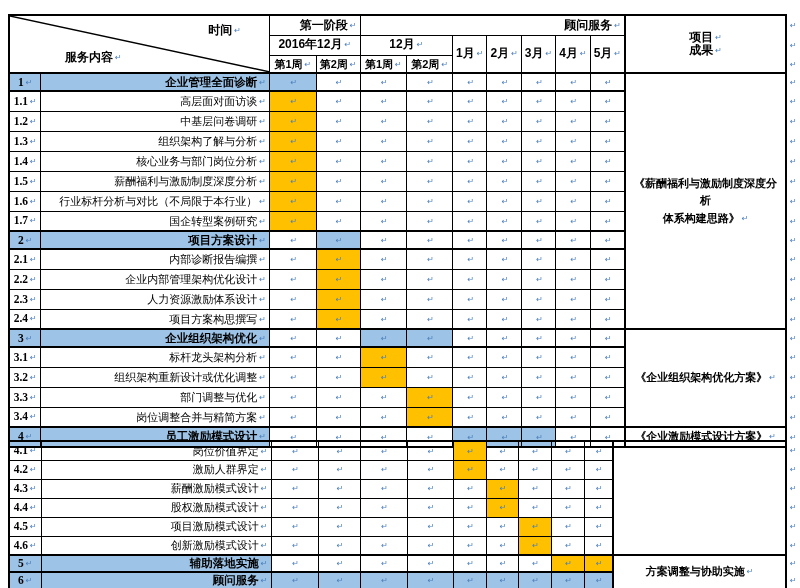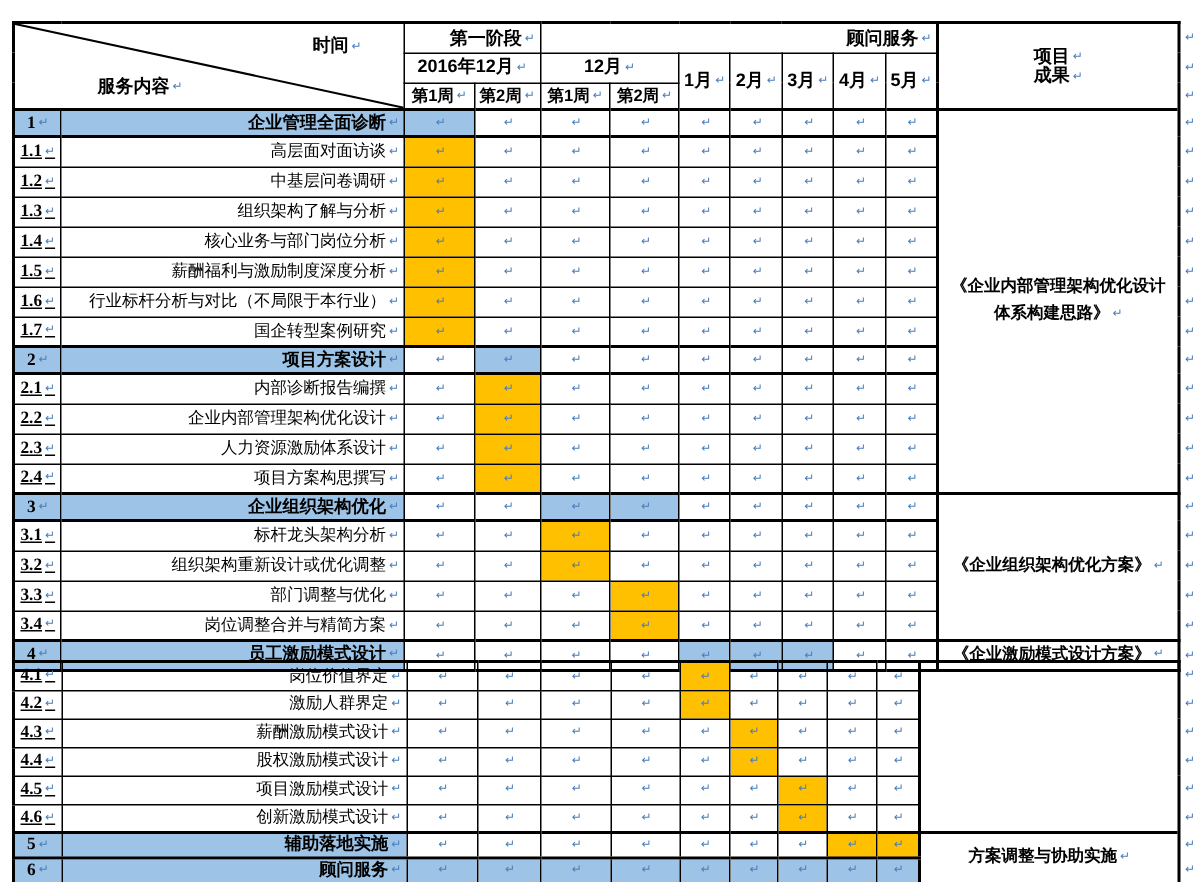--- a/index.html
+++ b/index.html
@@ -28,21 +28,21 @@
   tr.hdrA td{border-top-width:2px;}
   tr.hdrC td{border-bottom-width:2px;}
   td.mcell{text-align:center;font-weight:bold;font-size:12px;}
   
   #tbl1 tr.task{height:20px;} #tbl1 tr.sec{height:18px;}
   #tbl2 tr.task{height:19px;} #tbl2 tr.sec{height:17px;}
   tr.sec td{border-top-width:2px;border-bottom-width:2px;}
   tr.first td{border-top-width:2px;}
   tr.last td{border-bottom-width:2px;}
   td.num{text-align:center;font-family:"Liberation Serif",serif;font-weight:bold;font-size:11.5px;border-left-width:2px;}
-  tr.task td.num{font-weight:bold;text-decoration:underline;}
+  tr.task td.num{font-weight:bold;}
   td.name{text-align:right;font-size:11px;}
   tr.sec td.num, tr.sec td.name{background:var(--sec-fill);}
   tr.sec td.name{font-weight:bold;font-size:11.5px;}
   td.cell{text-align:center;}
   td.hl-orange{background:var(--hl-fill);}
   td.hl-blue{background:var(--sec-fill);}
   td.results{border-left-width:2px;border-right-width:2px;text-align:center;font-weight:bold;font-size:11px;white-space:normal;vertical-align:middle;line-height:1.6;}
   .mark{font-size:8px;color:var(--mark);margin-left:2px;font-family:"DejaVu Sans",sans-serif;vertical-align:1px;font-weight:normal;}
   svg.diag{position:absolute;left:0;top:0;}
 </style>
@@ -109,21 +109,21 @@
           <td class="cell hl-blue"><span class="mark">↵</span></td>
           <td class="cell"><span class="mark">↵</span></td>
           <td class="cell"><span class="mark">↵</span></td>
           <td class="cell"><span class="mark">↵</span></td>
           <td class="cell"><span class="mark">↵</span></td>
           <td class="cell"><span class="mark">↵</span></td>
           <td class="cell"><span class="mark">↵</span></td>
           <td class="cell"><span class="mark">↵</span></td>
           <td class="cell"><span class="mark">↵</span></td>
           <td class="results" rowspan="13">
-            <div>《企业内部管理架构优化设计</div>
+            <div>《薪酬福利与激励制度深度分析</div>
             <div>体系构建思路》<span class="mark">↵</span></div>
           </td>
           <td class="outside"><span class="mark">↵</span></td>
         </tr>
         <tr class="task">
           <td class="num">1.1<span class="mark">↵</span></td>
           <td class="name">高层面对面访谈<span class="mark">↵</span></td>
           <td class="cell hl-orange"><span class="mark">↵</span></td>
           <td class="cell"><span class="mark">↵</span></td>
           <td class="cell"><span class="mark">↵</span></td>

